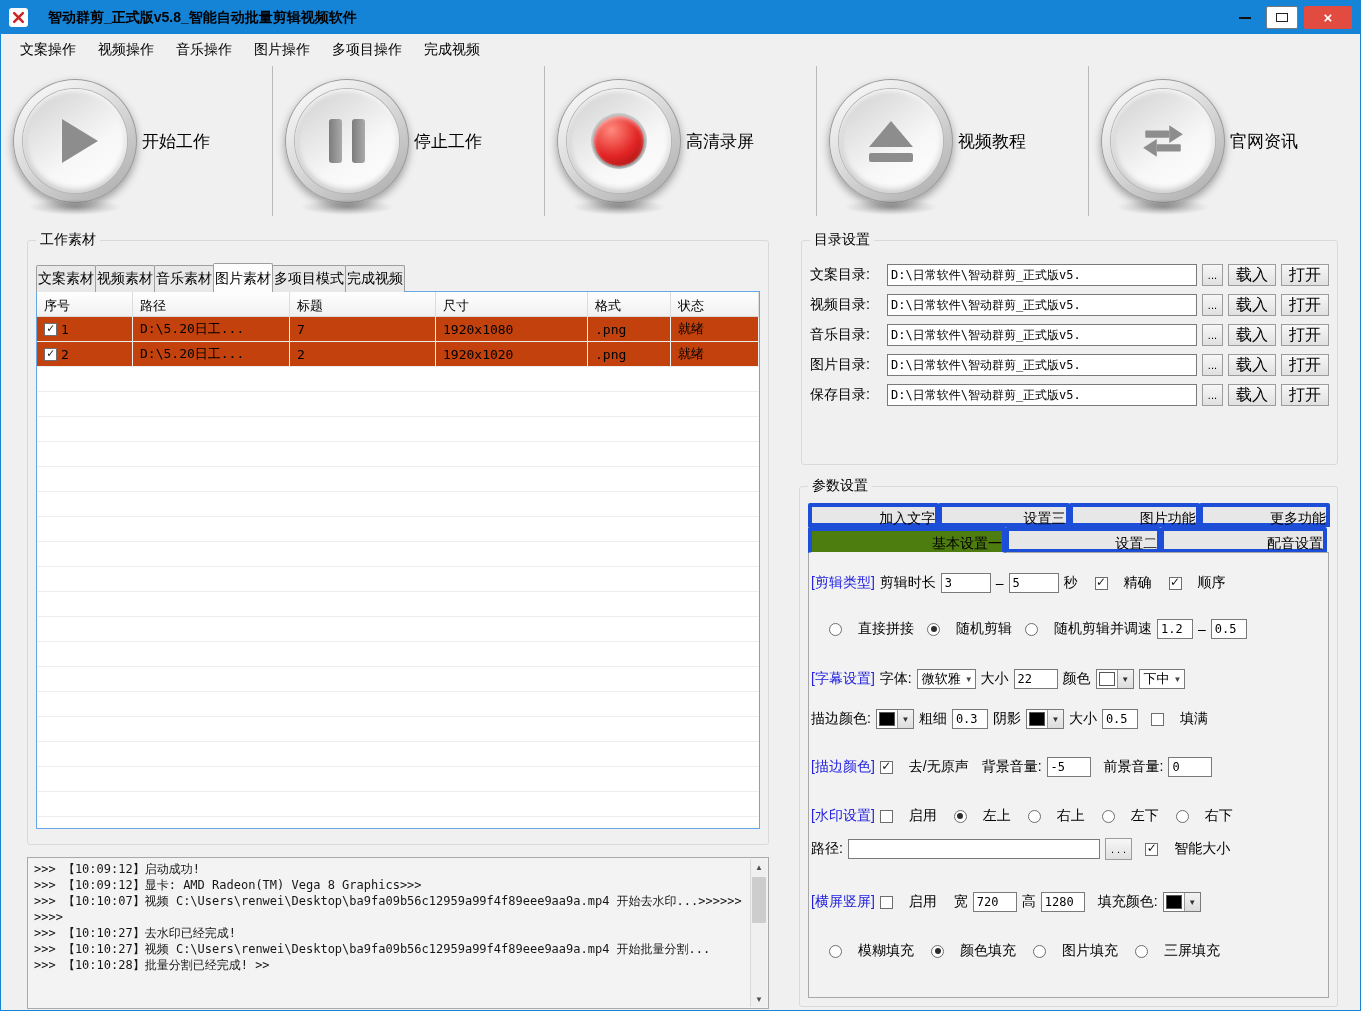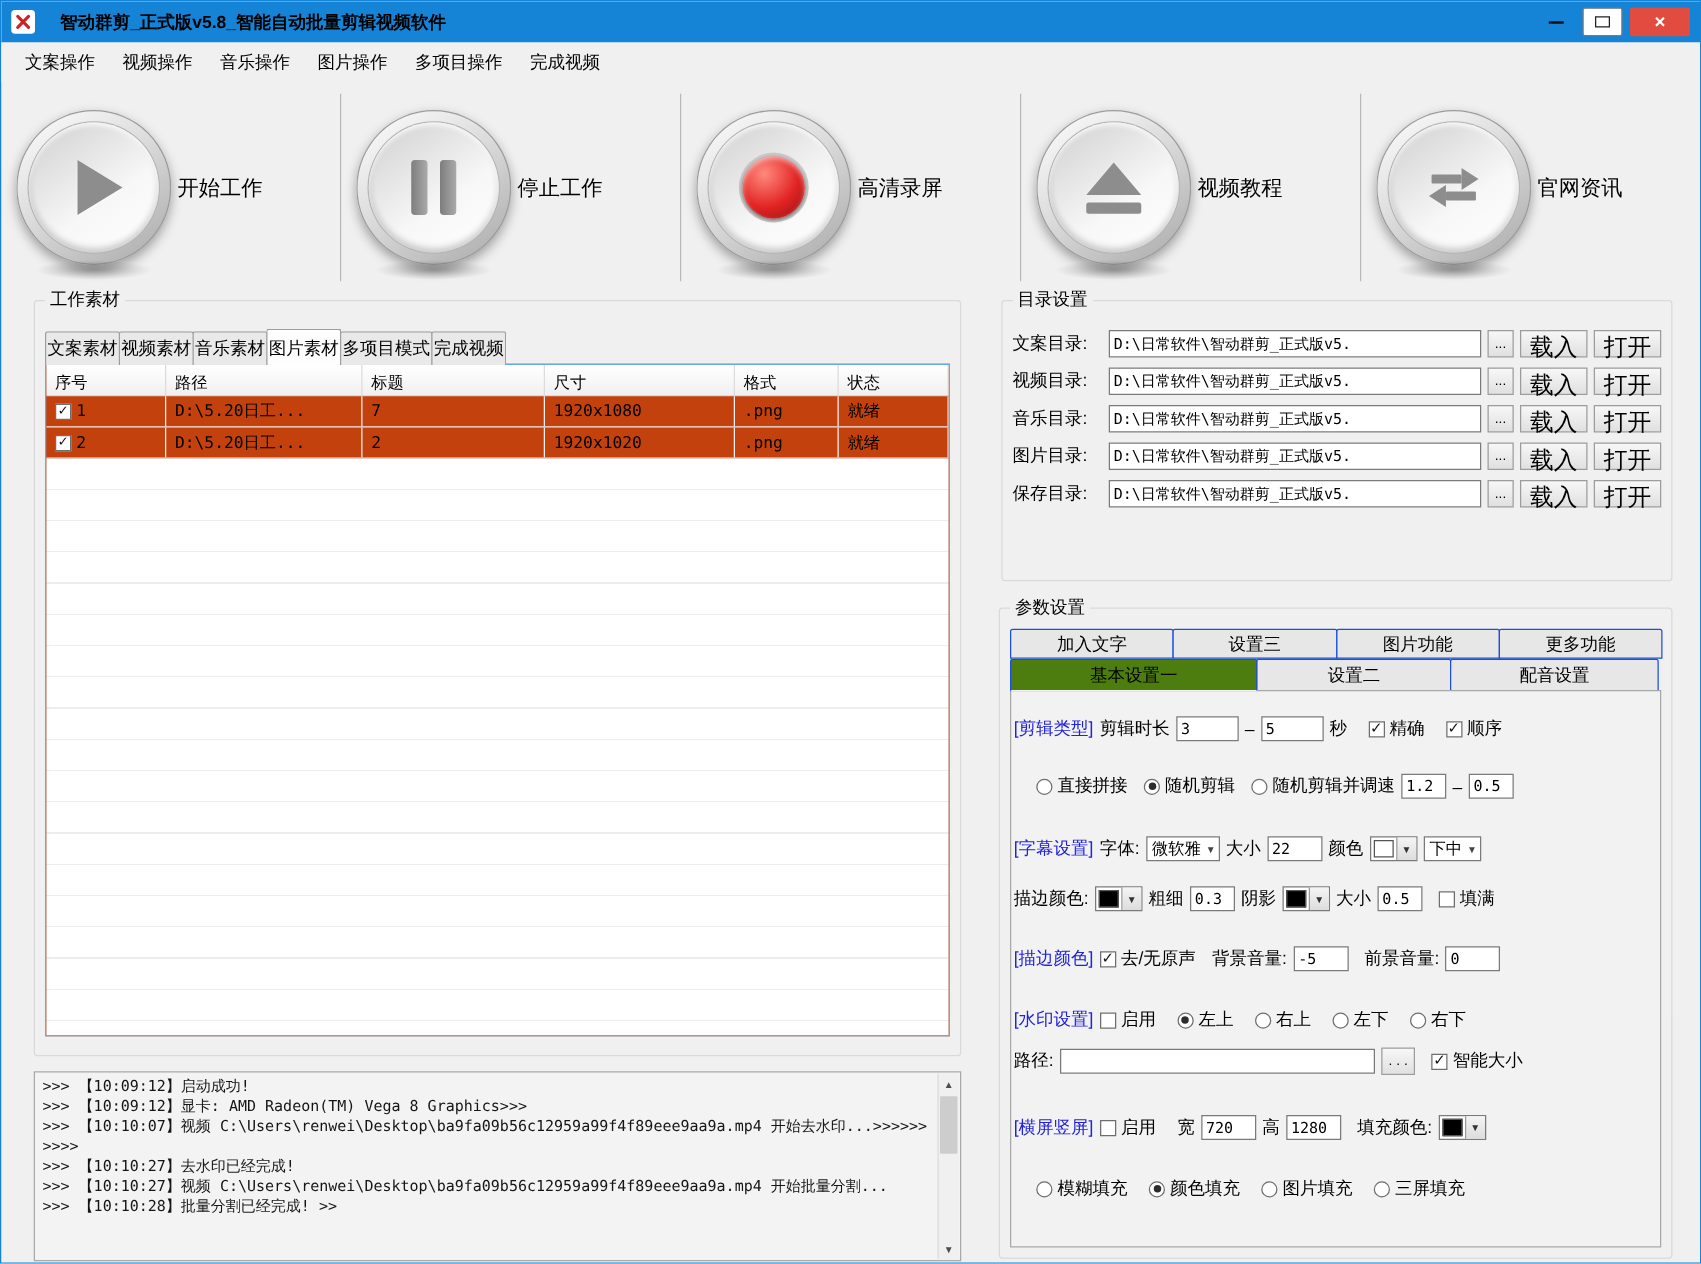--- a/index.html
+++ b/index.html
@@ -17,21 +17,21 @@
   .minbar{width:12px;height:2px;background:#101010}
   .wc-max{width:32px;background:#fff;border:1px solid #7a7a7a;border-radius:2px}
   .maxbox{width:12px;height:9px;border:1px solid #222;background:#fff}
   .wc-close{width:48px;background:#e24b40;border-radius:2px;color:#fff;font-size:15px;font-weight:bold}
 
   
   .menubar{height:32px;display:flex;align-items:center;padding:0 8px;background:#f0f0f0}
   .menu-item{font-size:14px;padding:5px 11px;white-space:nowrap}
 
   
-  .toolbar{height:159px;display:flex;align-items:flex-end}
+  .toolbar{height:159px;display:flex;align-items:flex-start}
   .tool-cell{flex:1;height:150px;display:flex;align-items:center;gap:5px;padding-left:12px;border-right:1px solid #b9b9b9}
   .tool-cell:last-child{border-right:none}
   .bigbtn{width:124px;height:124px;border-radius:50%;flex:none;position:relative;
     background:linear-gradient(145deg,#ffffff 0%,#dcdcdc 45%,#a8a8a8 100%);
     box-shadow:0 4px 9px rgba(0,0,0,.35), inset 0 0 0 1px #9b9b9b;
     display:flex;align-items:center;justify-content:center;cursor:pointer}
   .bigbtn::before{content:"";position:absolute;inset:10px;border-radius:50%;
     background:linear-gradient(145deg,#cfcfcf 0%,#f7f7f7 60%,#ffffff 100%);
     box-shadow:inset 0 2px 4px rgba(255,255,255,.9), inset 0 -3px 6px rgba(0,0,0,.22), 0 0 0 1px #b5b5b5}
   .bigbtn::after{content:"";position:absolute;bottom:-12px;left:12%;width:76%;height:16px;border-radius:50%;
@@ -72,42 +72,42 @@
       linear-gradient(#ededed,#ededed);
     background-repeat:repeat,no-repeat,no-repeat,no-repeat,no-repeat,no-repeat;
     background-size:auto,1px 100%,1px 100%,1px 100%,1px 100%,1px 100%;
     background-position:0 0,96px 0,253px 0,399px 0,551px 0,634px 0}
 
   
   .cb{width:13px;height:13px;border:1px solid #6e6e6e;background:#fff;display:inline-flex;align-items:center;justify-content:center;flex:none}
   .cb.checked::after{content:"✓";font-size:12px;font-weight:bold;color:#111;margin-top:-2px}
   .rb{width:13px;height:13px;border:1px solid #6e6e6e;border-radius:50%;background:#fff;display:inline-flex;align-items:center;justify-content:center;flex:none}
   .rb.selected::after{content:"";width:6px;height:6px;border-radius:50%;background:#2d2d2d}
-  .check,.radio-item{display:inline-flex;align-items:center;gap:4px;cursor:pointer;white-space:nowrap}
+  .check,.radio-item{display:inline-flex;align-items:center;gap:16px;cursor:pointer;white-space:nowrap}
 
   
   .logbox{position:absolute;left:26px;top:632px;width:742px;height:152px;border:1px solid #a9a9a9;background:#f3f3f3;padding:3px 22px 3px 6px;overflow:hidden}
   .log-line{font-family:"DejaVu Sans Mono",monospace;font-size:12px;line-height:16px;white-space:pre-wrap;word-break:break-all;color:#151515}
   .vscroll{position:absolute;top:1px;right:1px;bottom:1px;width:17px;background:#f0f0f0;border-left:1px solid #dadada}
   .sarr{position:absolute;left:0;width:16px;height:16px;display:flex;align-items:center;justify-content:center;font-size:8px;color:#4d4d4d;cursor:pointer}
   .sarr.up{top:0}.sarr.down{bottom:0}
   .sthumb{position:absolute;left:1px;top:18px;width:14px;height:46px;background:#cdcdcd;border-radius:1px;cursor:pointer}
 
   
   #fs-dirs{left:800px;top:6px;width:537px;height:234px;padding-top:8px}
   .dir-row{display:flex;align-items:center;gap:5px;margin-top:6px;height:24px}
   .dir-label{font-size:14px;width:72px;flex:none;white-space:nowrap}
   .dir-input{flex:1;min-width:0;height:22px;border:1px solid #7a7a7a;background:#fff;font-family:"DejaVu Sans Mono",monospace;font-size:12px;padding:0 3px}
-  .sbtn{height:22px;border:1px solid #9c9c9c;background:linear-gradient(#f7f7f7,#e0e0e0);font-size:19px;padding:0 7px;white-space:nowrap;cursor:pointer;font-family:inherit}
+  .sbtn{height:22px;border:1px solid #9c9c9c;background:linear-gradient(#f7f7f7,#e0e0e0);font-size:16px;padding:0 7px;white-space:nowrap;cursor:pointer;font-family:inherit}
   .sbtn.dots{padding:0 5px;font-size:11px}
 
   
   #fs-params{left:798px;top:252px;width:539px;height:530px;padding-top:4px}
   .ptabs{display:flex;margin-top:4px;position:relative}
-  .ptab{text-align:center;font-size:14px;border:1px solid #1d4ed8;background:#e7e7e7;border-radius:2px 2px 0 0;margin-right:-1px;padding:3px 0;white-space:nowrap;cursor:pointer}
+  .ptab{text-align:right;font-size:14px;border:4px solid #1d4ed8;background:#e7e7e7;border-radius:2px 2px 0 0;margin-right:-1px;padding:3px 0;white-space:nowrap;cursor:pointer}
   .r1 .ptab{flex:1;height:24px}
   .r2{margin-top:0}
   .r2 .ptab{height:26px;padding-top:4px}
   .pt-a{width:38%}.pt-b{width:30%}.pt-c{width:32%}
   .ptab.active{background:#4d7c0f;border-bottom:1px solid #f2f2f2;position:relative;z-index:3}
   .pbody{border:1px solid #a8a8a8;margin-top:-1px;background:#f2f2f2;height:446px;padding:4px 2px;overflow:hidden;position:relative;z-index:1}
   .prow{display:flex;align-items:center;gap:5px;font-size:14px;white-space:nowrap}
   .bluelbl{color:#2121de}
   .tin{height:20px;border:1px solid #7a7a7a;background:#fff;font-family:"DejaVu Sans Mono",monospace;font-size:12px;padding:0 3px}
   .w36{width:36px}.w44{width:44px}.w50{width:50px}.w260{width:252px}

